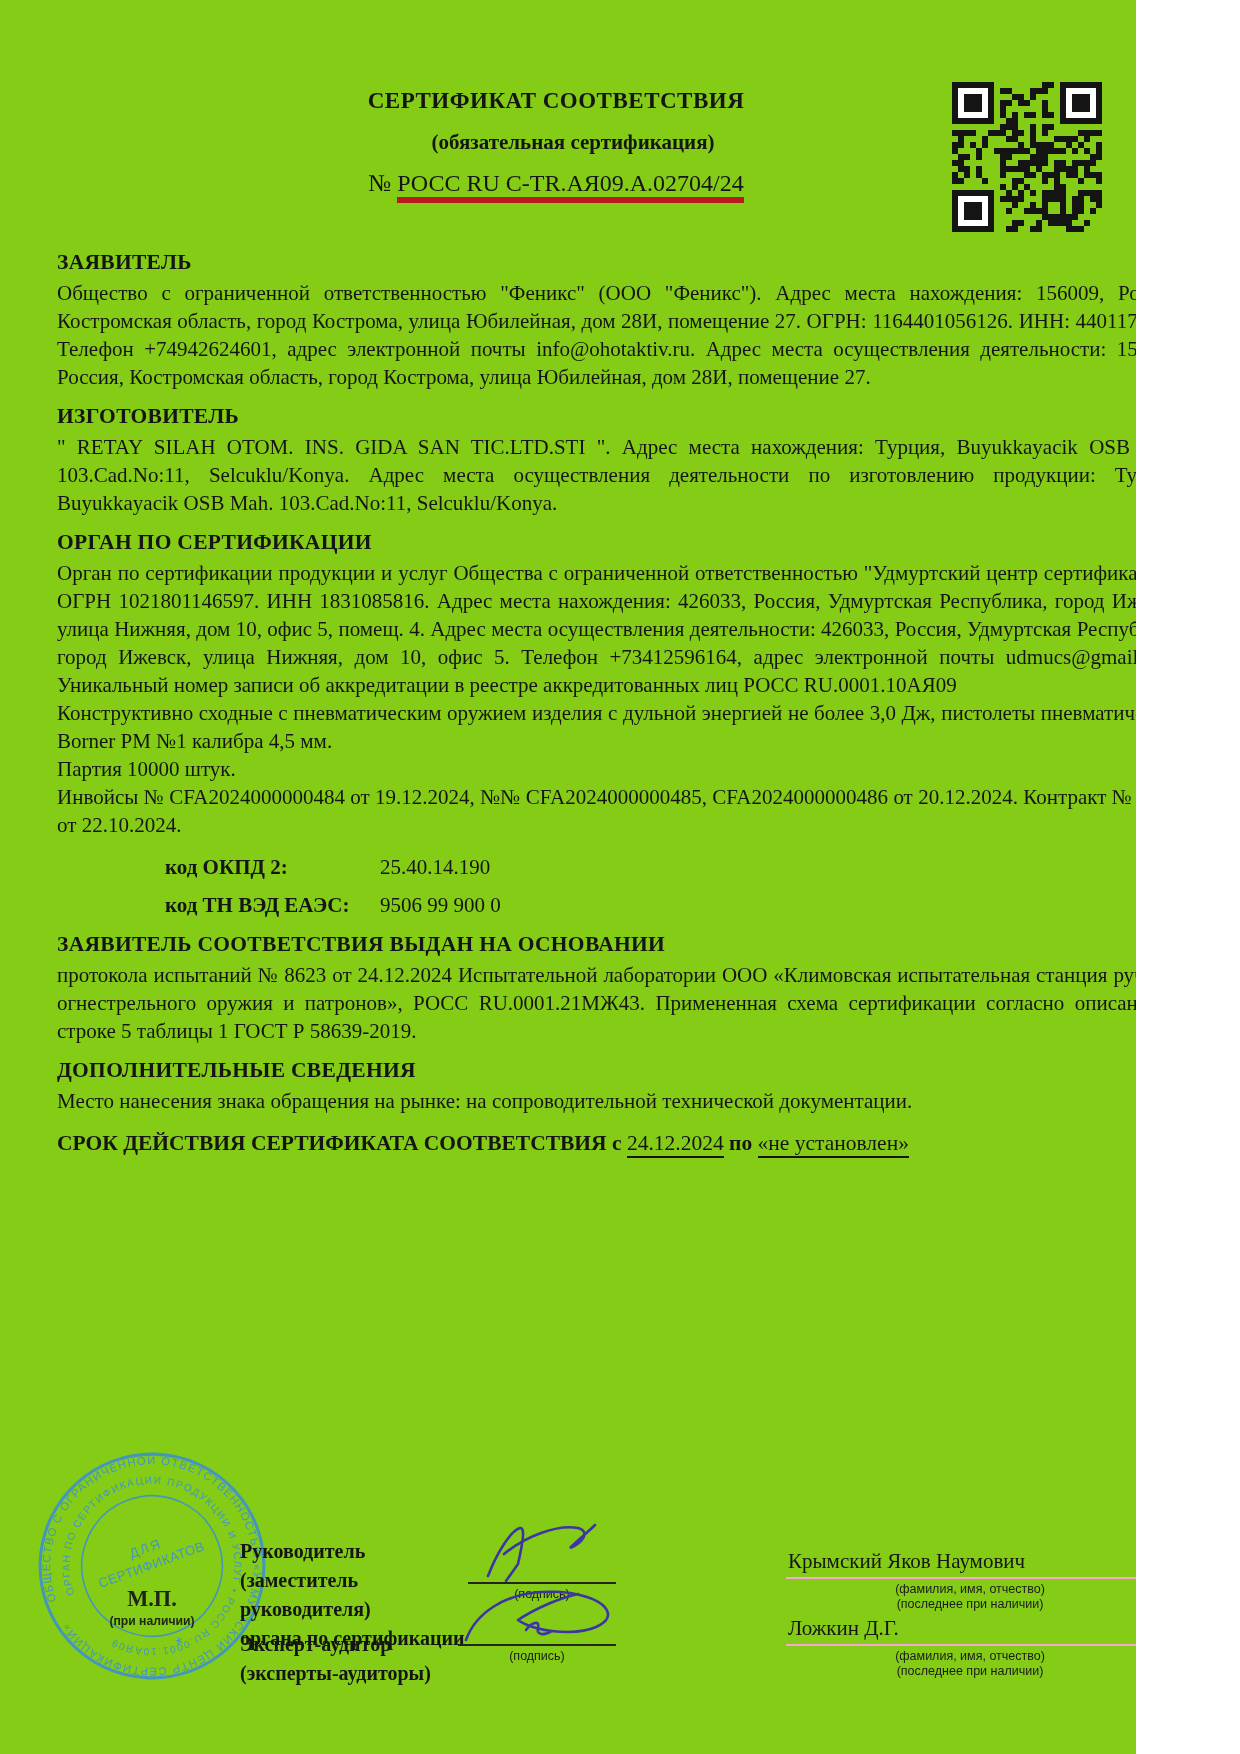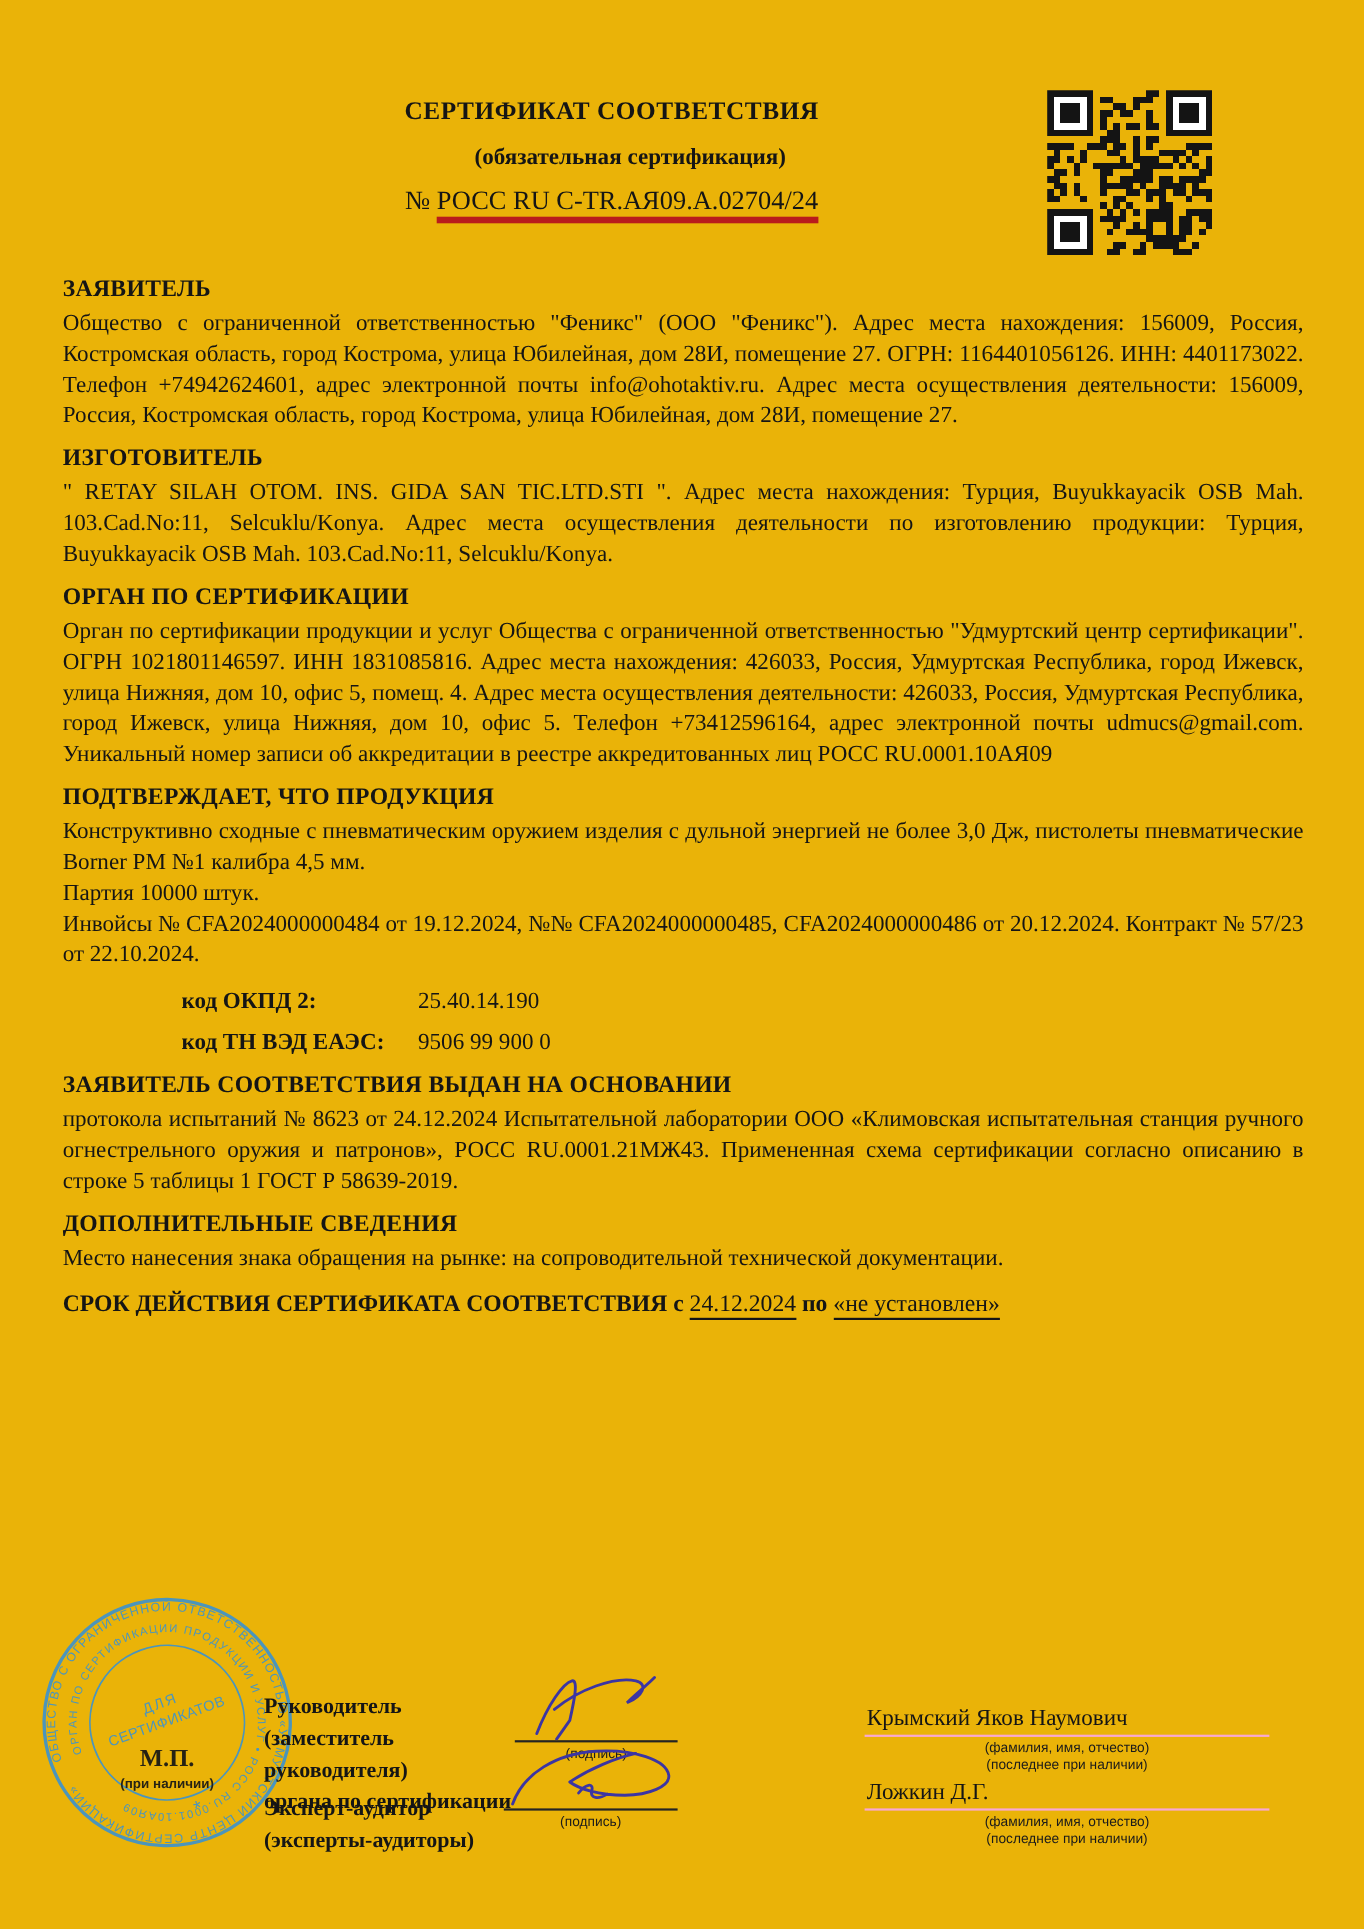--- a/index.html
+++ b/index.html
@@ -1,16 +1,16 @@
 <!DOCTYPE html>
 <html><head>
 <meta charset="utf-8">
 <style>
   html,body{margin:0;padding:0;background:#ffffff;}
-  .page{position:relative;width:1240px;height:1754px;background:#eab308;
+  .page{position:relative;width:1136px;height:1754px;background:#84cc16;
         font-family:"Liberation Serif",serif;color:#151515;overflow:hidden;}
 
   
   .header{position:absolute;top:88px;left:0;width:1112px;text-align:center;}
   .title{font-size:23px;font-weight:bold;letter-spacing:.5px;}
   .subtitle{font-size:21px;font-weight:bold;margin-top:16px;padding-left:34px;}
   .cert-number{font-size:24px;margin-top:15px;}
   .cert-number .u{border-bottom:6px solid #b91c1c;padding-bottom:1px;}
 
   .qr{position:absolute;top:82px;left:952px;width:150px;height:150px;}
@@ -300,21 +300,20 @@
       <div class="sec-h">ИЗГОТОВИТЕЛЬ</div>
       <div class="para">" RETAY SILAH OTOM. INS. GIDA SAN TIC.LTD.STI ". Адрес места нахождения: Турция, Buyukkayacik OSB Mah. 103.Cad.No:11, Selcuklu/Konya. Адрес места осуществления деятельности по изготовлению продукции: Турция, Buyukkayacik OSB Mah. 103.Cad.No:11, Selcuklu/Konya.</div>
     </div>
 
     <div>
       <div class="sec-h">ОРГАН ПО СЕРТИФИКАЦИИ</div>
       <div class="para">Орган по сертификации продукции и услуг Общества с ограниченной ответственностью "Удмуртский центр сертификации". ОГРН 1021801146597. ИНН 1831085816. Адрес места нахождения: 426033, Россия, Удмуртская Республика, город Ижевск, улица Нижняя, дом 10, офис 5, помещ. 4. Адрес места осуществления деятельности: 426033, Россия, Удмуртская Республика, город Ижевск, улица Нижняя, дом 10, офис 5. Телефон +73412596164, адрес электронной почты udmucs@gmail.com. Уникальный номер записи об аккредитации в реестре аккредитованных лиц РОСС RU.0001.10АЯ09</div>
     </div>
 
     <div>
-      <div class="sec-h">ПОДТВЕРЖДАЕТ, ЧТО ПРОДУКЦИЯ</div>
       <div class="para">Конструктивно сходные с пневматическим оружием изделия с дульной энергией не более 3,0 Дж, пистолеты пневматические Borner PM №1 калибра 4,5 мм.</div>
       <div class="para">Партия 10000 штук.</div>
       <div class="para">Инвойсы № CFA2024000000484 от 19.12.2024, №№ CFA2024000000485, CFA2024000000486 от 20.12.2024. Контракт № 57/23 от 22.10.2024.</div>
     </div>
 
     <div class="codes">
       <div class="code-row">
         <span class="code-label">код ОКПД 2:</span>
         <span class="code-value">25.40.14.190</span>
       </div>

